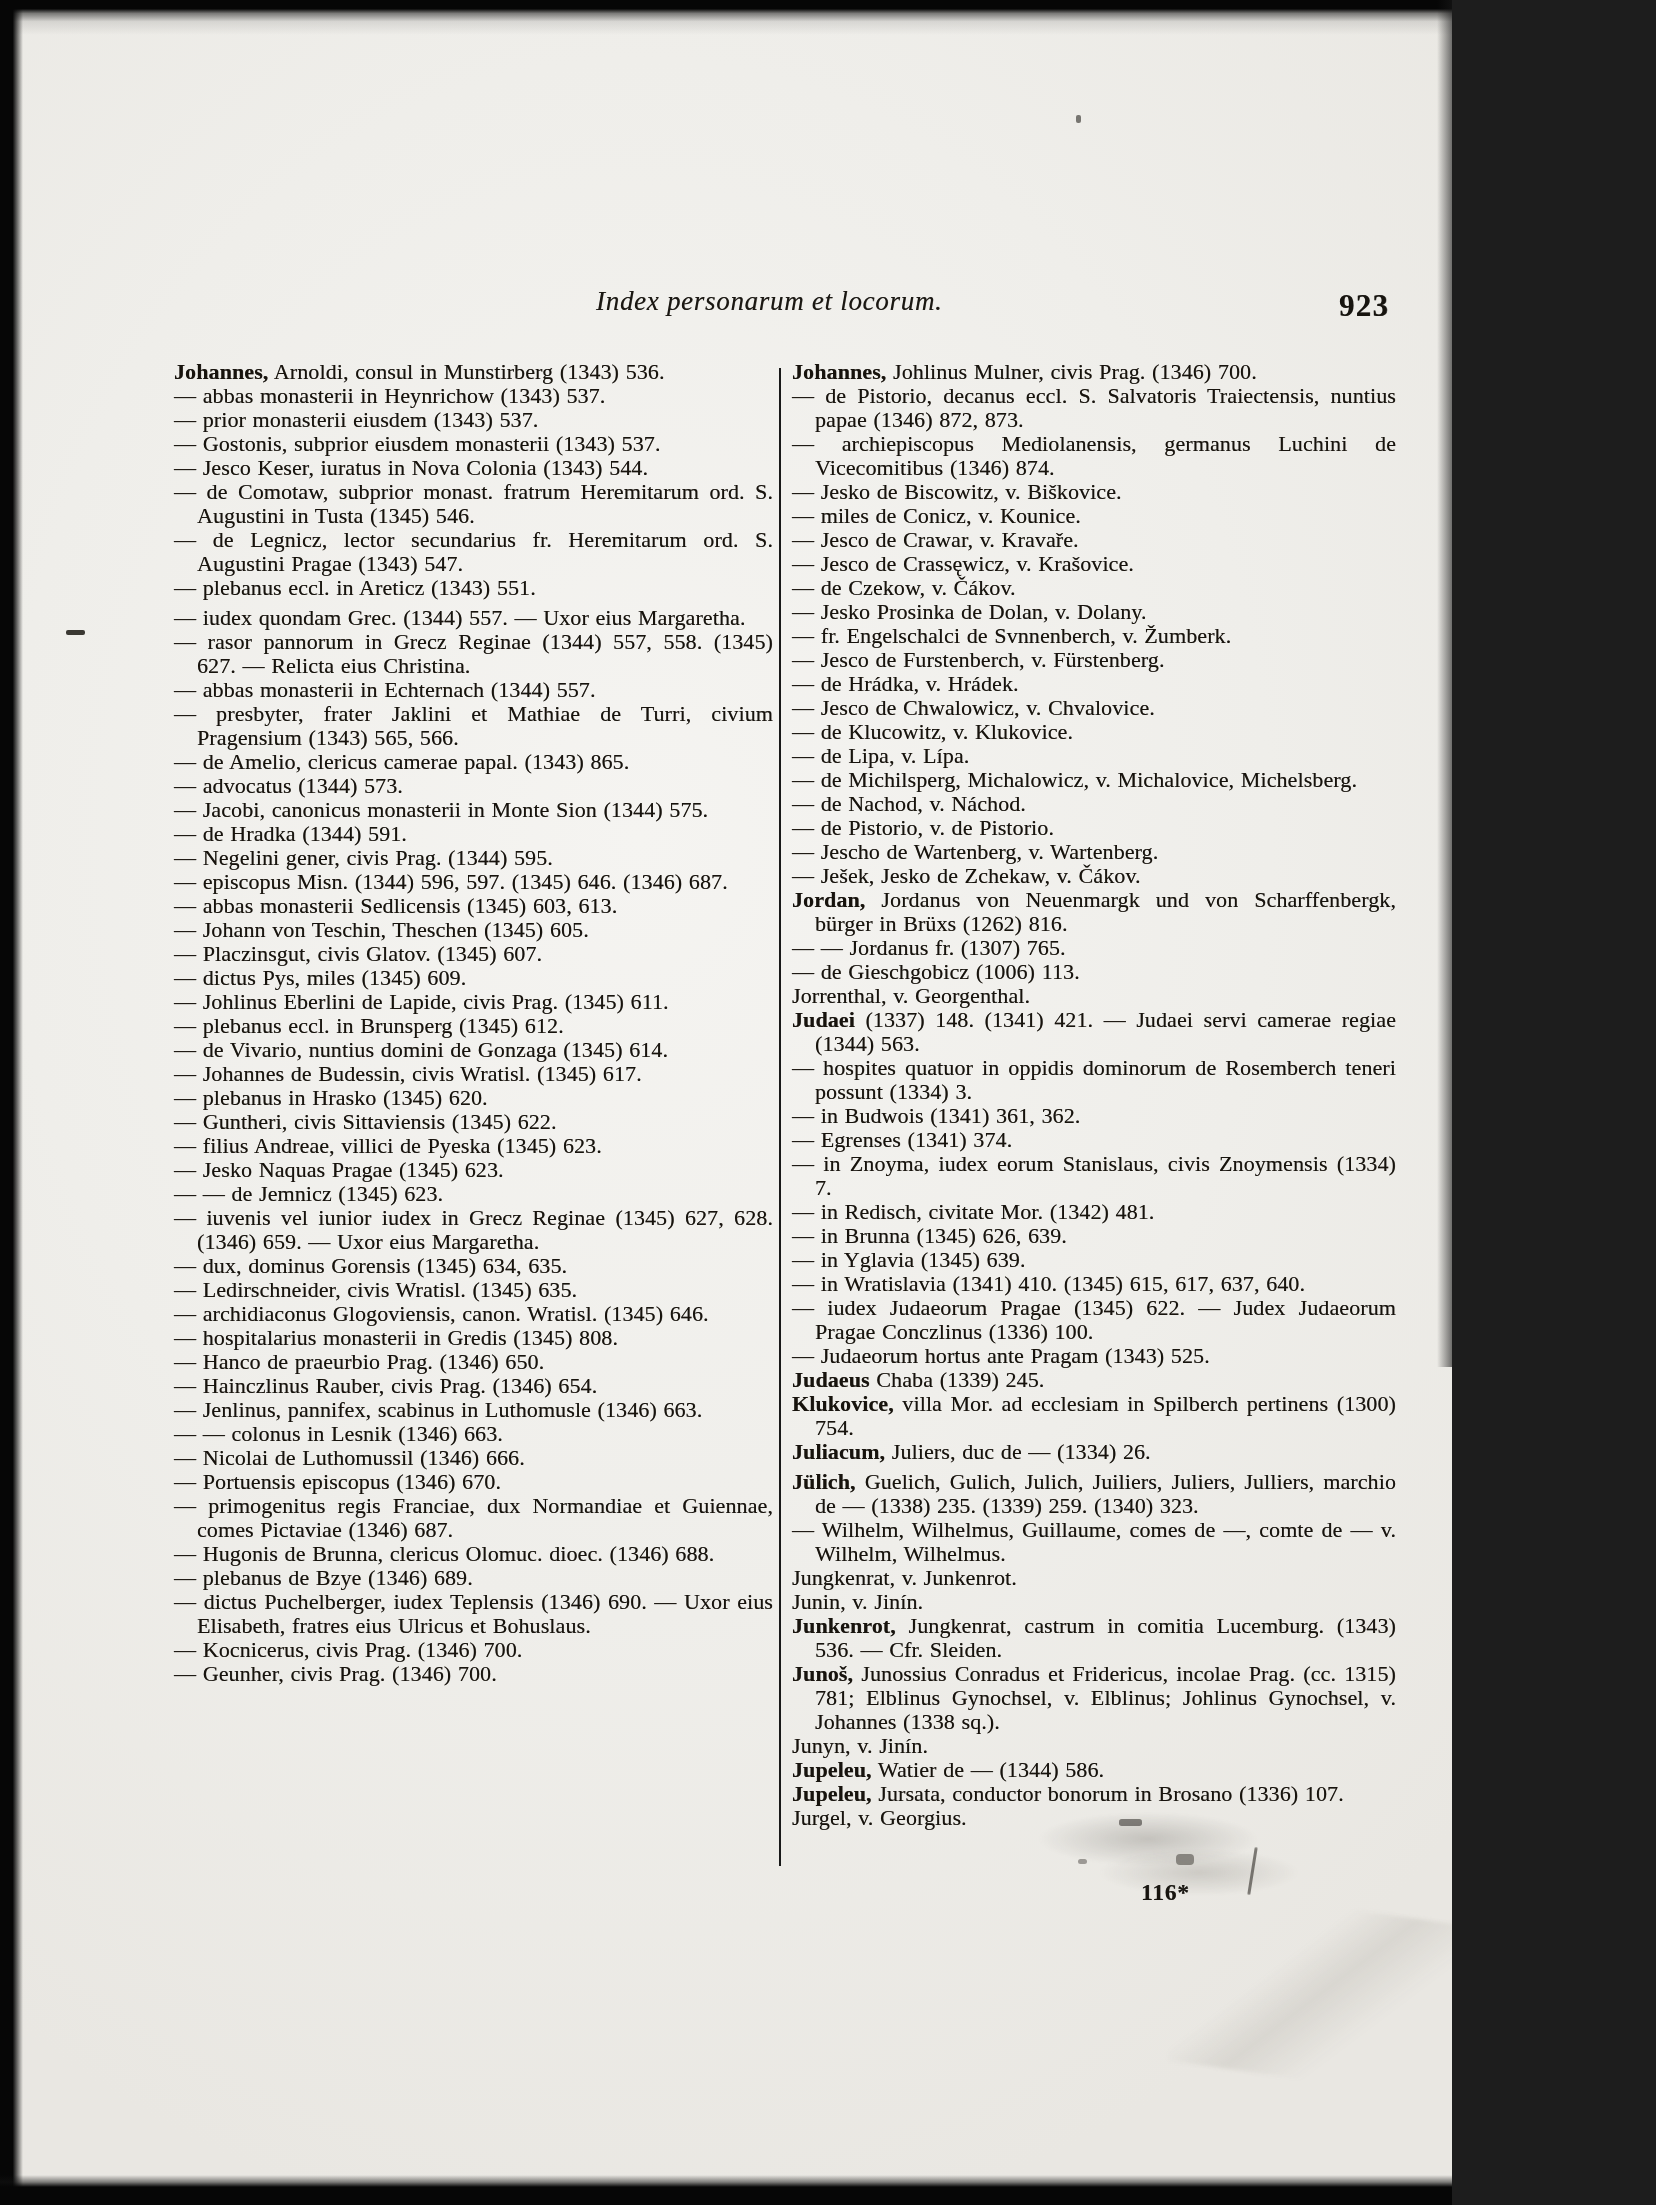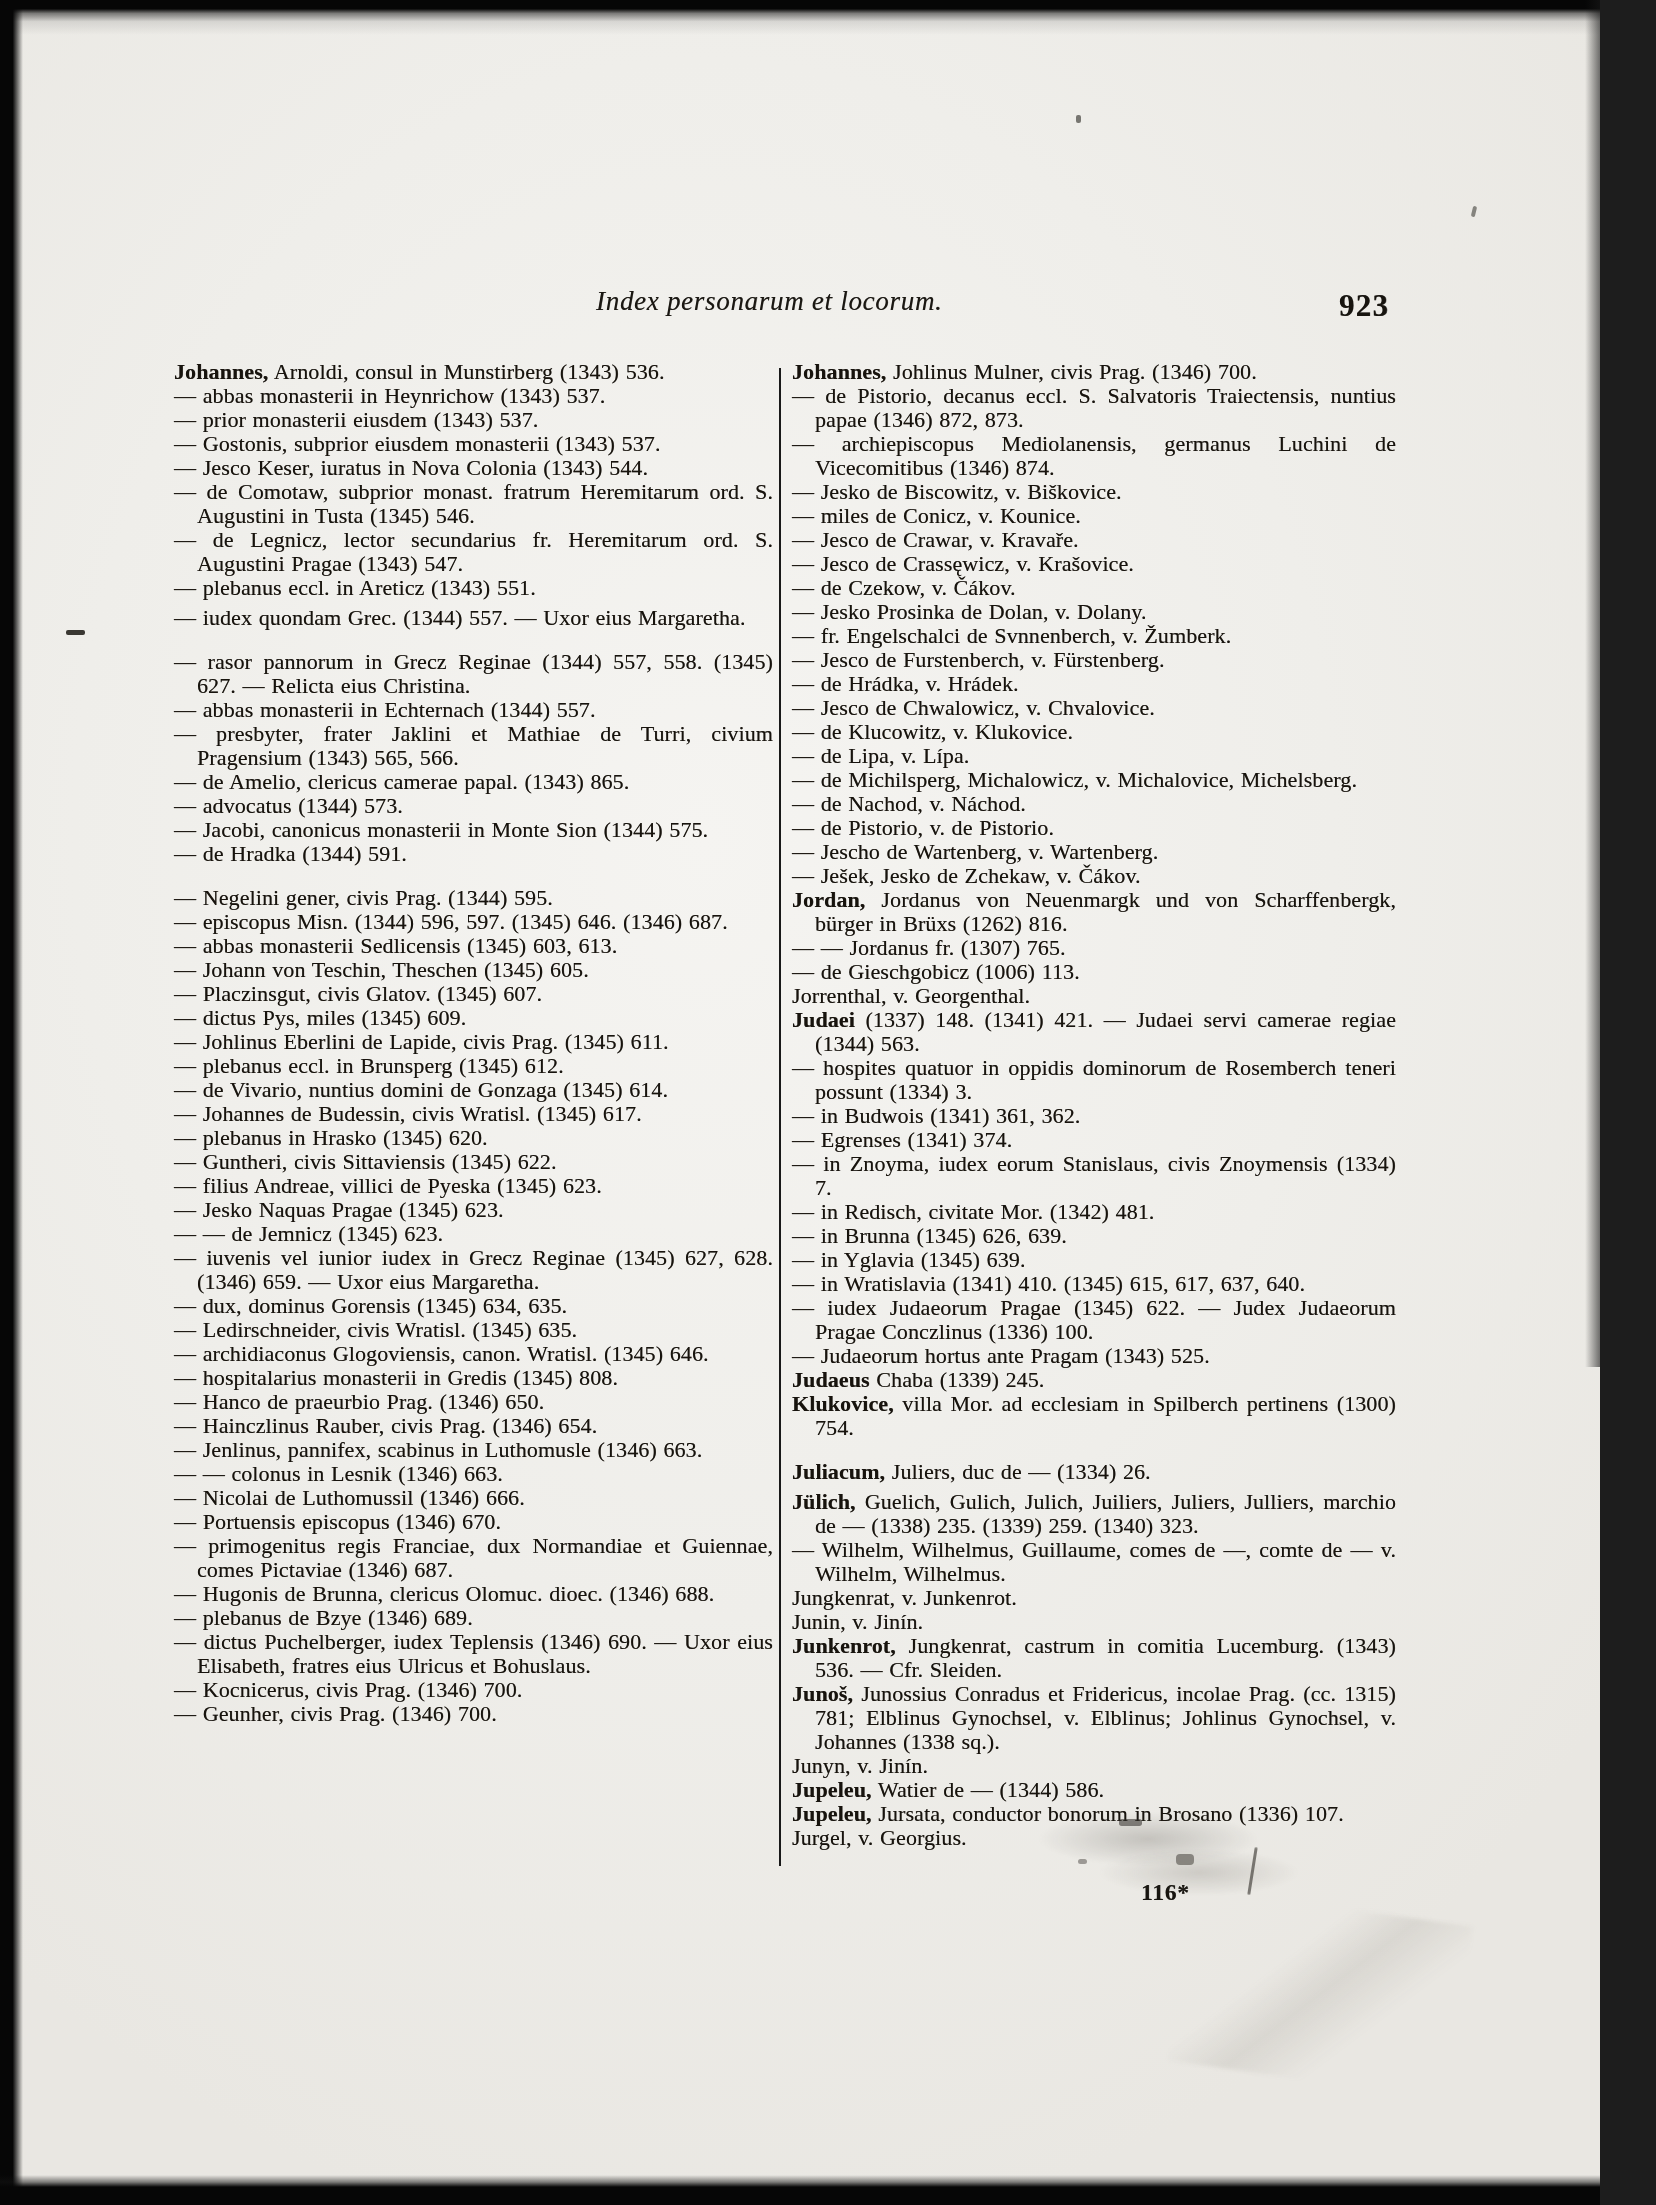--- a/index.html
+++ b/index.html
@@ -1,17 +1,17 @@
 <!DOCTYPE html>
 <html style="font-size:10.8px"><head>
 <meta charset="utf-8">
 <style>
   html,body{margin:0;padding:0;background:#1d1d1d;}
   .page{
-    position:relative; width:1600px; height:2205px; overflow:hidden;
+    position:relative; width:1452px; height:2205px; overflow:hidden;
     background:
       radial-gradient(ellipse 1145px 1414px at 44% 38%, #f5f4f1 0%, #efeeea 55%, #e9e7e2 100%);
     font-family:"Liberation Serif","DejaVu Serif",serif;
     color:#17140f;
     text-decoration:underline;
   }
   
   .edge-left{position:absolute;left:0;top:0;width:23px;height:100%;
     background:linear-gradient(90deg,#060606 0%,#060606 55%,rgba(6,6,6,0) 100%);}
   .edge-top{position:absolute;left:0;top:0;width:100%;height:35px;
@@ -31,21 +31,21 @@
   
   .col{position:absolute;top:360px;}
   .col-left{left:174px;width:599px;}
   .col-right{left:792px;width:604px;}
   .divider{position:absolute;left:779px;top:368px;width:2px;height:1498px;background:#191919;}
   .entry{margin:0;padding-left:23px;text-indent:-23px;text-align:justify;
     font-size:22px;line-height:24px;letter-spacing:0.1px;word-spacing:1px;
     color:#17130d;text-shadow:0.2px 0.2px 0.3px rgba(23,19,13,.55);}
   .entry .hw{font-weight:bold;}
   .entry.gap{margin-top:6px;}
-  .entry.gap-sm{margin-top:20px;}
+  .entry.gap-sm{margin-top:0;}
 
   .sig{position:absolute;left:1141px;top:1879px;font-weight:bold;font-size:23.6px;
     letter-spacing:0.7px;text-shadow:0.3px 0.3px 0.3px rgba(20,18,14,.55);}
 
   
   .stain{position:absolute;pointer-events:none;}
   .stain-a{left:1037px;top:1812px;width:222px;height:54px;border-radius:50%;
     background:radial-gradient(ellipse,rgba(95,92,86,.28),rgba(95,92,86,0) 70%);filter:blur(1.3px);}
   .stain-b{left:1098px;top:1849px;width:202px;height:47px;border-radius:50%;
     background:radial-gradient(ellipse,rgba(100,96,88,.22),rgba(100,96,88,0) 70%);filter:blur(1.3px);}

